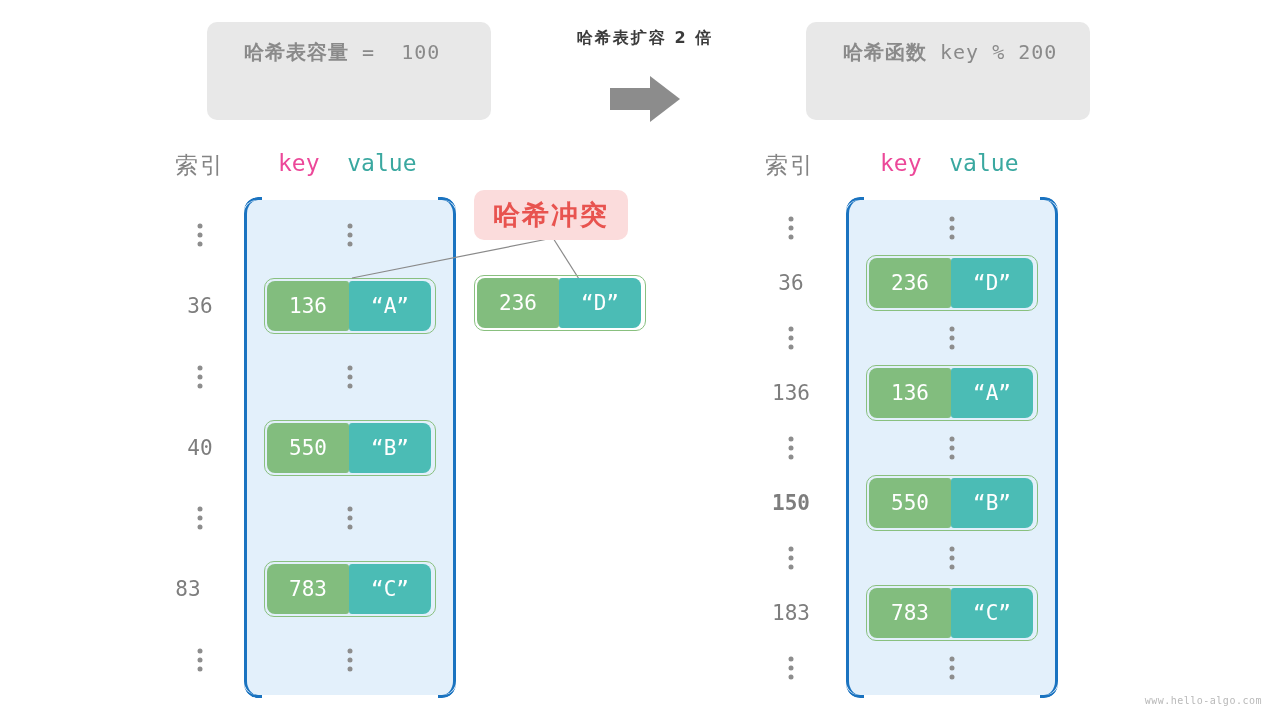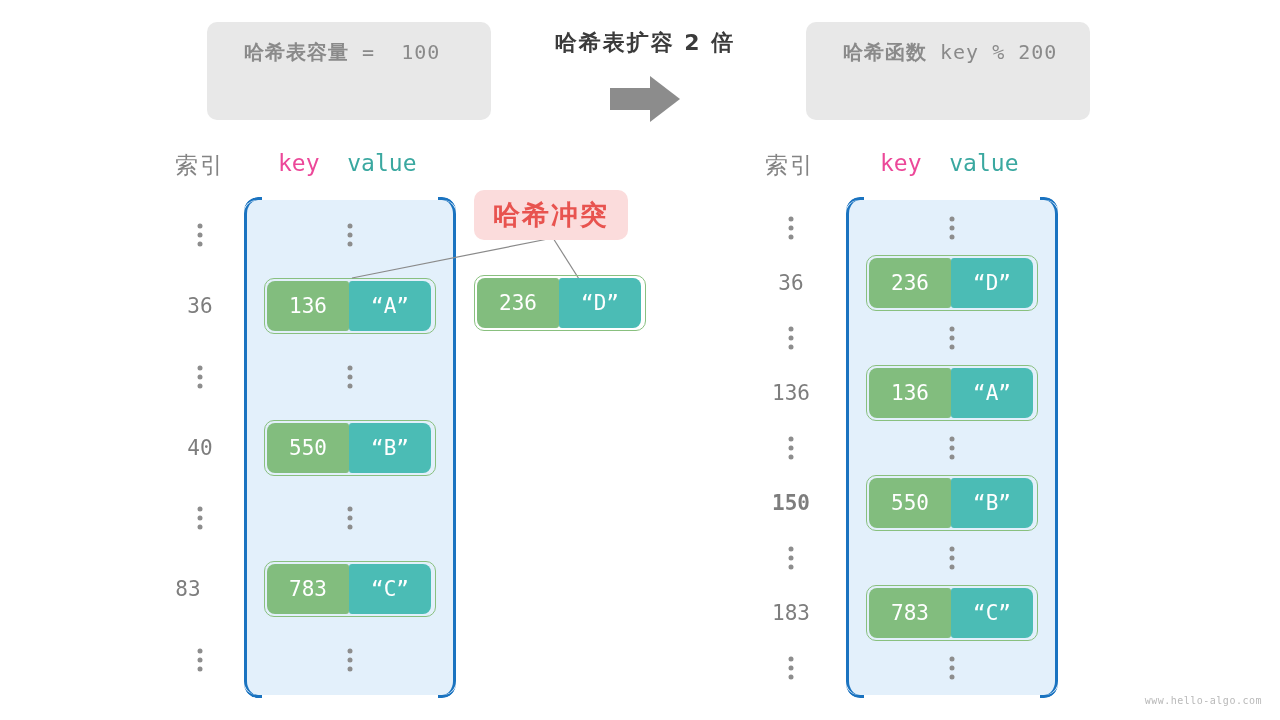--- a/index.html
+++ b/index.html
@@ -33,21 +33,21 @@
   .info-line .cjk { font-family: "DejaVu Sans", "Liberation Sans", sans-serif; font-weight: bold; }
   .info-line .mono { font-weight: normal; }
 
   #info-left  { left: 207px; top: 22px;  width: 284px; height: 98px; }
   #info-right { left: 806px; top: 22px;  width: 284px; height: 98px; }
 
   
   #center-title {
     position: absolute; left: 520px; top: 28px; width: 250px;
     text-align: center;
-    font-size: 22px; font-weight: bold; color: #3b3b3b;
+    font-size: 16px; font-weight: bold; color: #3b3b3b;
     letter-spacing: 2px;
   }
   #arrow-wrap {
     position: absolute; left: 520px; top: 76px; width: 250px;
     display: flex; justify-content: center; align-items: center;
   }
   .arrow {
     width: 70px; height: 46px; position: relative;
   }
   .arrow .shaft {

